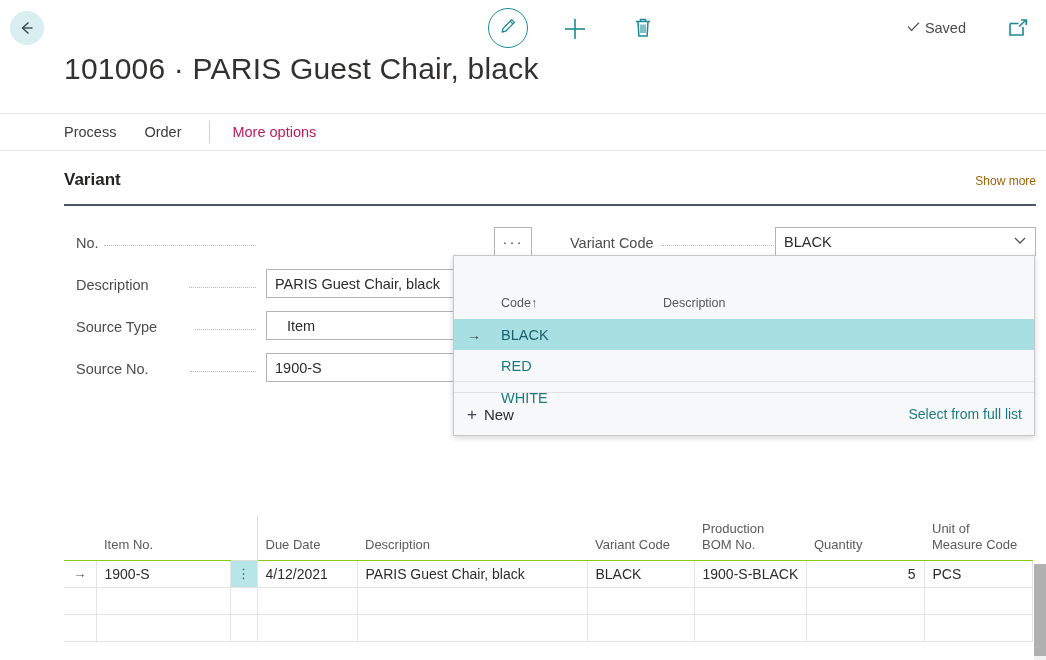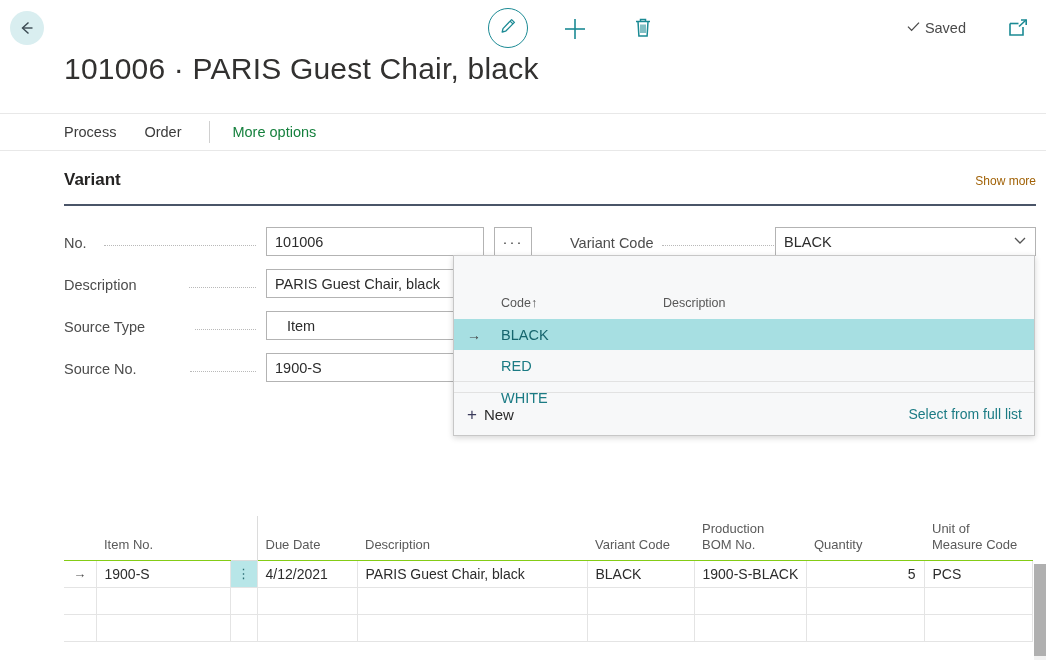--- a/index.html
+++ b/index.html
@@ -50,21 +50,21 @@
 
   
   .ribbon {
     position: absolute; left: 0; top: 113px; right: 0; height: 38px;
     border-top: 1px solid #e8e8e8; border-bottom: 1px solid #e8e8e8;
     display: flex; align-items: center; padding-left: 64px;
   }
   .ribbon-item {
     font-size: 14.5px; color: #3b3b3b; margin-right: 28px; cursor: pointer; white-space: nowrap;
   }
-  .ribbon-item.link { color: #15803d; }
+  .ribbon-item.link { color: #be185d; }
   .ribbon-sep { width: 1px; height: 22px; background: #d0d0d0; margin: 0 22px 0 0; }
 
   
   .sec-general {
     position: absolute; left: 64px; top: 170px; right: 10px;
   }
   .sec-head { position: relative; height: 32px; }
   .sec-title { font-size: 17px; font-weight: 600; color: #252423; }
   .sec-showmore {
     position: absolute; right: 0; top: 4px;
@@ -92,21 +92,21 @@
   .assist {
     position: absolute; top: 2px; height: 29px; width: 38px;
     border: 1px solid #b3b3b3; background: #fff;
     display: flex; align-items: center; justify-content: center;
     letter-spacing: 2px; color: #444; font-size: 15px; cursor: pointer;
   }
   .fctrl.with-chevron { justify-content: space-between; padding-right: 7px; }
   .chev { color: #555; }
 
   
-  .c-left-label { left: 0; }
+  .c-left-label { left: 12px; }
   .c-left-ctrl { left: 202px; width: 218px; }
 
   
   .dd {
     position: absolute; left: 453px; top: 255px; width: 582px; height: 181px;
     background: #f7f8f9; border: 1px solid #c7c7c7;
     box-shadow: 0 2px 6px rgba(0,0,0,.16);
     z-index: 40;
   }
   .dd-head { position: relative; height: 63px; }
@@ -266,23 +266,20 @@
       <span class="sec-showmore">Show more</span>
     </div>
     <div class="sec-rule"></div>
   </div>
 
   <div class="form">
 
     <div class="frow">
       <span class="flabel c-left-label">No.</span>
       <span class="leader" style="left:40px; width:152px;"></span>
-      <div class="fctrl c-left-ctrl">
-        <span>101006</span>
-      </div>
       <div class="assist" style="left:430px;">
         <span>···</span>
       </div>
 
       <span class="flabel" style="left:506px;">Variant Code</span>
       <span class="leader" style="left:598px; width:152px;"></span>
       <div class="fctrl with-chevron" style="left:711px; width:261px;">
         <span>BLACK</span>
         <span class="chev">
           <svg width="16" height="16" viewBox="0 0 16 16">

